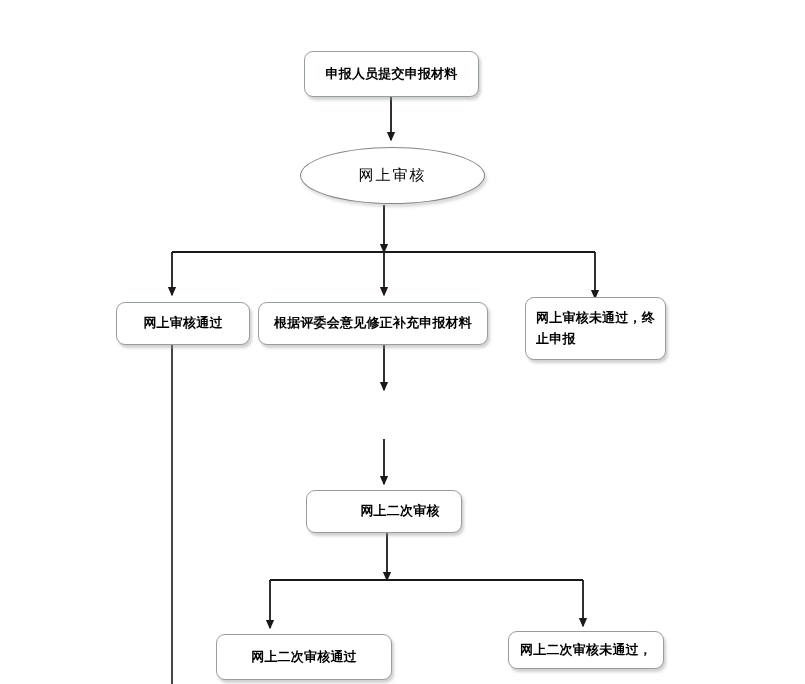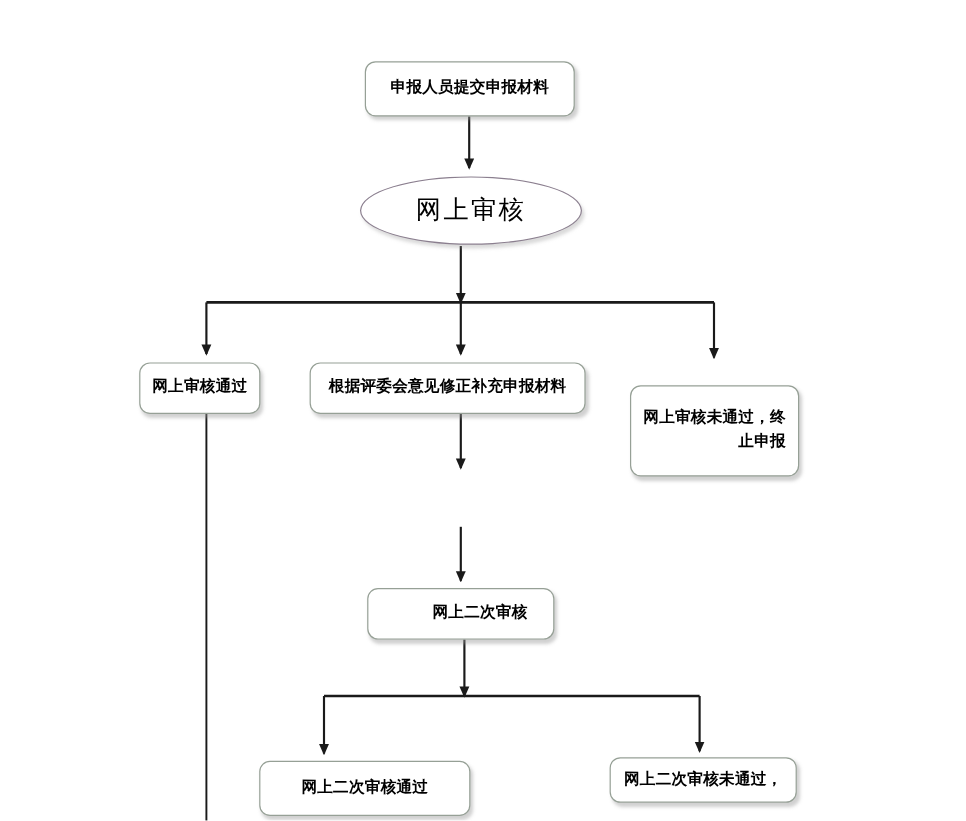--- a/index.html
+++ b/index.html
@@ -25,39 +25,39 @@
     width: 805px;
     height: 684px;
     pointer-events: none;
   }
   .node {
     position: absolute;
     box-sizing: border-box;
     display: flex;
     align-items: center;
     justify-content: center;
-    text-align: right;
+    text-align: left;
     color: #000000;
     font-weight: bold;
     font-size: 13px;
     line-height: 1.55;
     letter-spacing: 0.2px;
     background: #ffffff;
     z-index: 2;
   }
   .node.proc {
     border: 1px solid #96a096;
     border-radius: 9px;
     box-shadow: 2px 3px 3px rgba(150,150,150,0.45);
   }
   .node.term {
     border: 1px solid #8b7f8f;
     border-radius: 50%;
     box-shadow: 2px 3px 3px rgba(150,150,150,0.35);
-    font-size: 21px;
+    font-size: 15px;
     letter-spacing: 2px;
     font-weight: normal;
   }
   .node .label {
     display: block;
     padding: 0 6px;
     white-space: pre-line;
   }
 </style>
 </head>
@@ -105,29 +105,29 @@
   </svg>
 
   <div class="node proc" style="left:304px; top:51px; width:175px; height:46px;">
     <span class="label">申报人员提交申报材料</span>
   </div>
 
   <div class="node term" style="left:300px; top:147px; width:185px; height:57px;">
     <span class="label">网上审核</span>
   </div>
 
-  <div class="node proc" style="left:116px; top:302px; width:101px; height:43px;">
+  <div class="node proc" style="left:116px; top:302px; width:134px; height:43px;">
     <span class="label">网上审核通过</span>
   </div>
 
   <div class="node proc" style="left:258px; top:302px; width:230px; height:43px;">
     <span class="label">根据评委会意见修正补充申报材料</span>
   </div>
 
-  <div class="node proc" style="left:525px; top:321px; width:141px; height:76px;">
+  <div class="node proc" style="left:525px; top:297px; width:141px; height:63px;">
     <span class="label">网上审核未通过，终
 止申报</span>
   </div>
 
 
   <div class="node proc" style="left:306px; top:490px; width:156px; height:43px;padding-left:32px;">
     <span class="label">网上二次审核</span>
   </div>
 
   <div class="node proc" style="left:216px; top:634px; width:176px; height:46px;">

